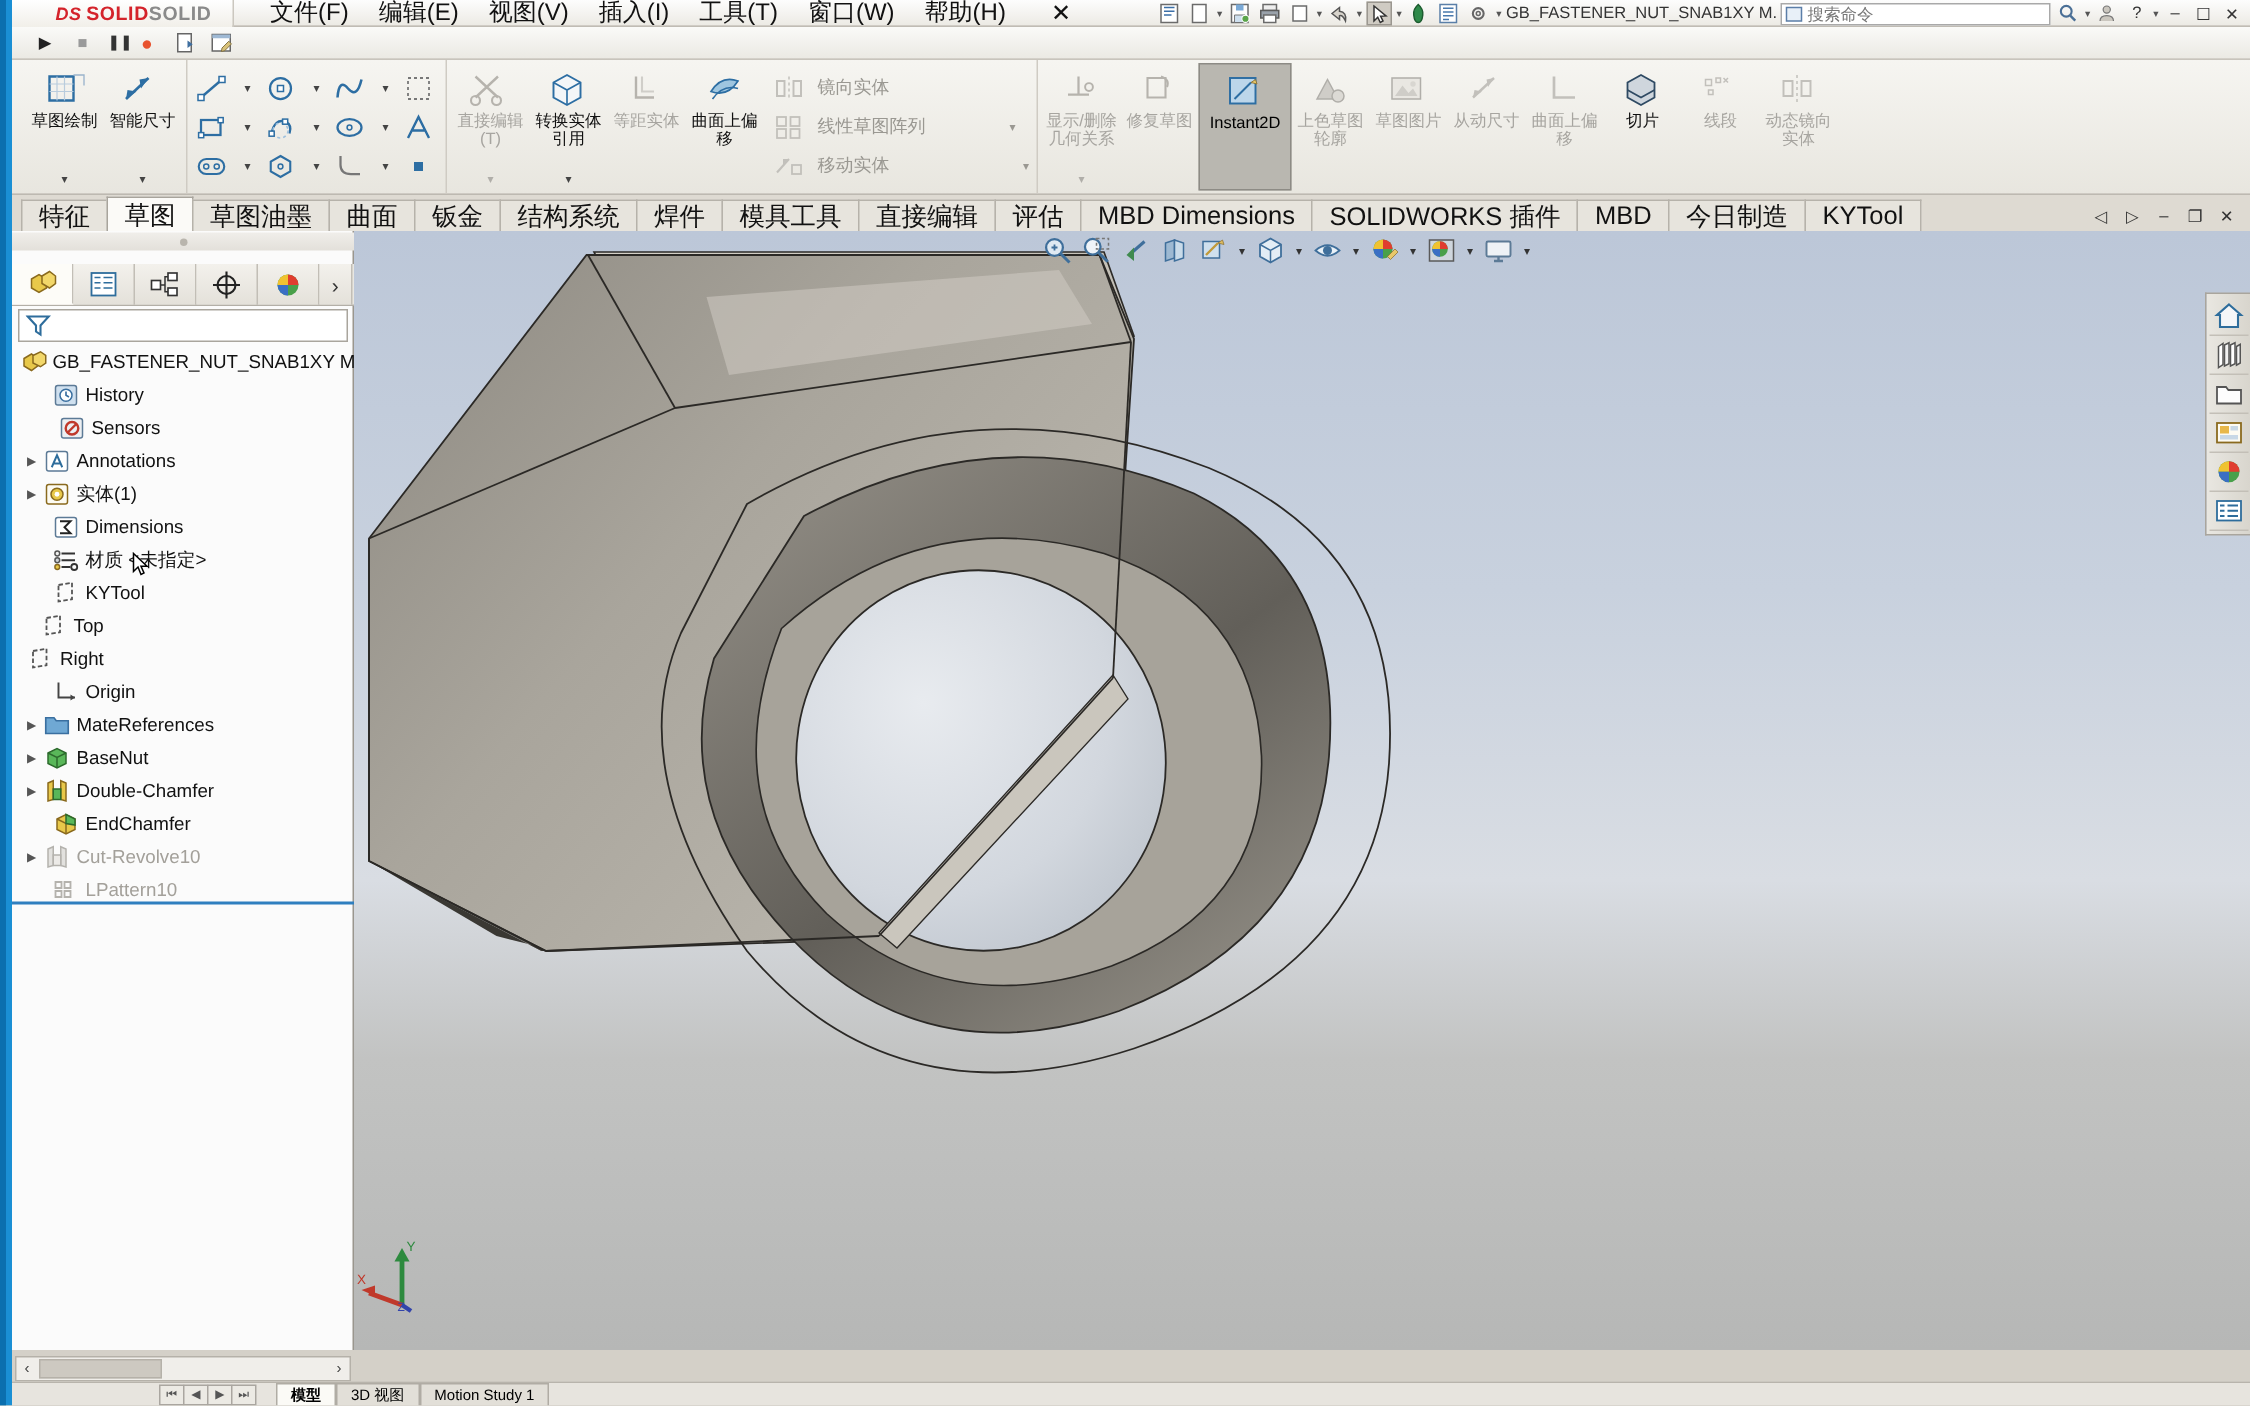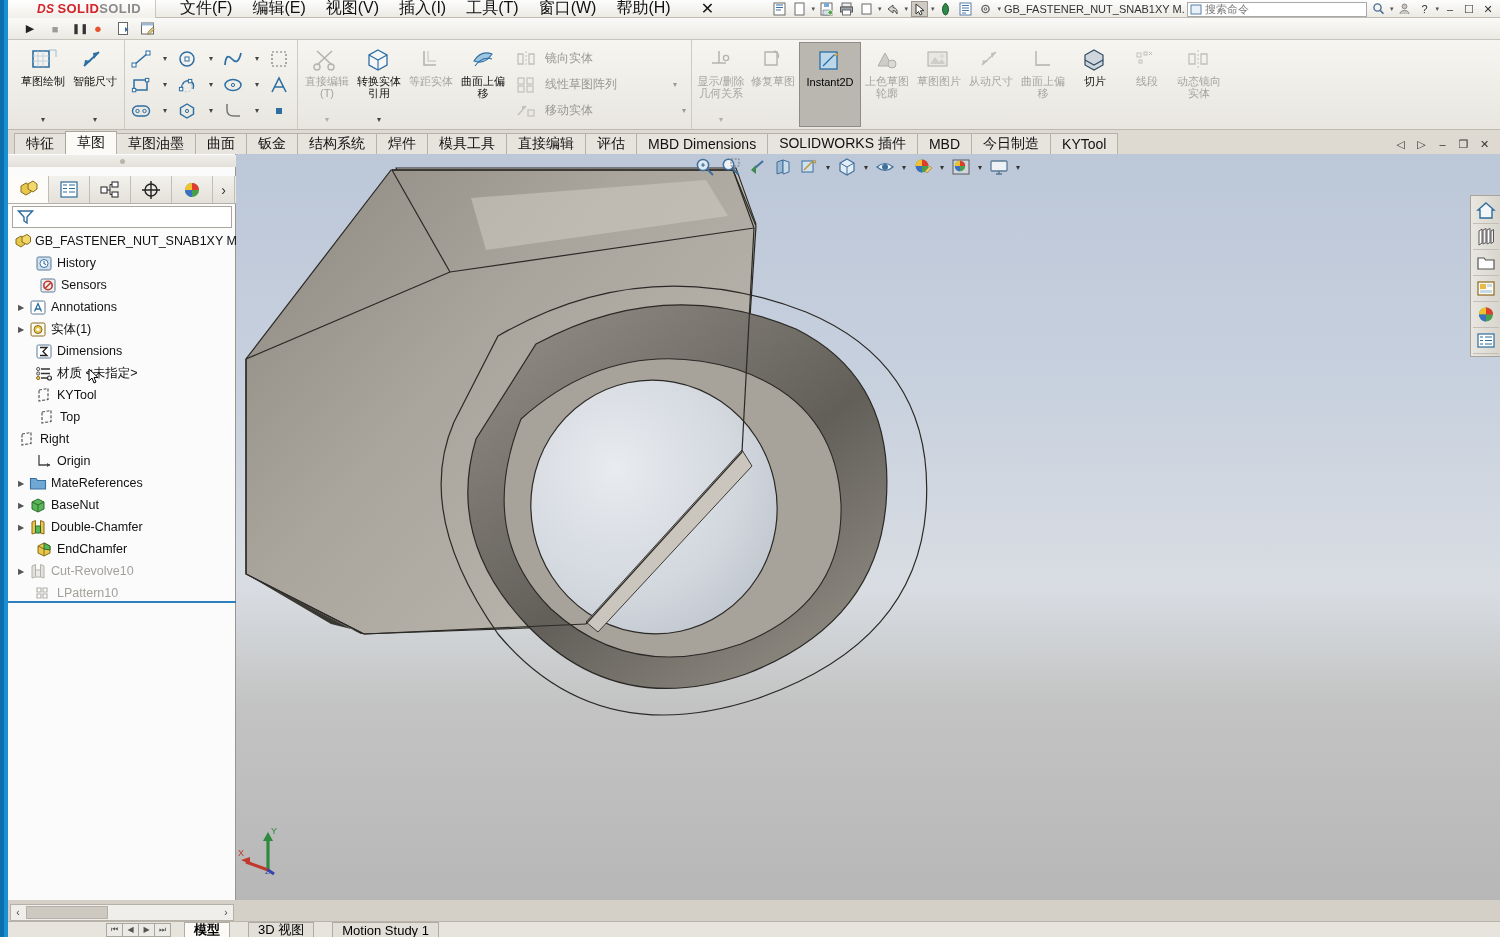--- a/index.html
+++ b/index.html
@@ -83,21 +83,21 @@
   .scell.c { width:16px; font-size:8px; color:#444;}
   .srow .txt { font-size:12px; color:#9a9892; padding-left:4px; white-space:nowrap; }
 
   
   .tabstrip {
     position:absolute; left:8px; top:130px; width:1492px; height:24px;
     background:#dedad2; display:flex; align-items:flex-end; padding-left:6px;
   }
   .tab {
     height:21px; padding:0 11px; display:flex; align-items:center;
-    font-size:14px; color:#111; background:#e7e4dd;
+    font-size:17px; color:#111; background:#e7e4dd;
     border:1px solid #b6b2aa; border-bottom:none; margin-right:-1px; white-space:nowrap;
   }
   .tab.active { background:#fbfaf7; height:23px; font-weight:normal; border-color:#a8a49c;}
   .tabstrip .wc { position:absolute; right:8px; bottom:3px; display:flex; gap:6px; align-items:center;}
   .wc span { width:15px; height:14px; display:flex; align-items:center; justify-content:center; font-size:11px; color:#333;}
 
   
   .gfx {
     position:absolute; left:236px; top:154px; width:1264px; height:746px;
     background:linear-gradient(#bcc7d8 0%, #c8d1de 32%, #d9dde3 58%, #c2c3c2 74%, #b6b7b6 100%);
@@ -162,22 +162,22 @@
 
   
   .bottombar {
     position:absolute; left:8px; top:921px; width:1492px; height:16px;
     background:#e7e4de; border-top:1px solid #b8b4ac; display:flex; align-items:center;
   }
   .navbtns { display:flex; margin-left:98px; }
   .navbtns span { width:17px; height:14px; border:1px solid #aaa6a0; background:#eceae4;
     display:flex; align-items:center; justify-content:center; font-size:8px; color:#555; margin-right:-1px;}
   .btab { height:15px; padding:0 9px; display:flex; align-items:center;
-          font-size:13px; border:1px solid #b0aca4; border-bottom:none;
-          background:#e2dfd8; margin-right:18px; }
+          font-size:10px; border:1px solid #b0aca4; border-bottom:none;
+          background:#e2dfd8; margin-right:0; }
   .btab.active { background:#fbfaf6; font-weight:bold;}
 
   
   .cursor { position:absolute; left:88px; top:368px; width:14px; height:18px; z-index:40;}
 </style>
 </head>
 <body>
 
 <div class="app-edge"></div>
 <div class="app-edge-dark"></div>
@@ -977,21 +977,21 @@
 
   <div class="trow" style="padding-left:26px">
     <span class="ico">
       <svg width="18" height="17" viewBox="0 0 18 17">
           <path d="M4 3 L13 1.5 L13 12.5 L4 14z" fill="none" stroke="#555" stroke-width="1.2" stroke-dasharray="3 1.6"></path>
         </svg>
     </span>
     <span class="lab">KYTool</span>
   </div>
 
-  <div class="trow" style="padding-left:29px">
+  <div class="trow" style="padding-left:18px">
     <span class="ico">
       <svg width="18" height="17" viewBox="0 0 18 17">
           <path d="M4 3 L13 1.5 L13 12.5 L4 14z" fill="none" stroke="#555" stroke-width="1.2" stroke-dasharray="3 1.6"></path>
         </svg>
     </span>
     <span class="lab">Top</span>
   </div>
 
   <div class="trow" style="padding-left:9px">
     <span class="ico">

